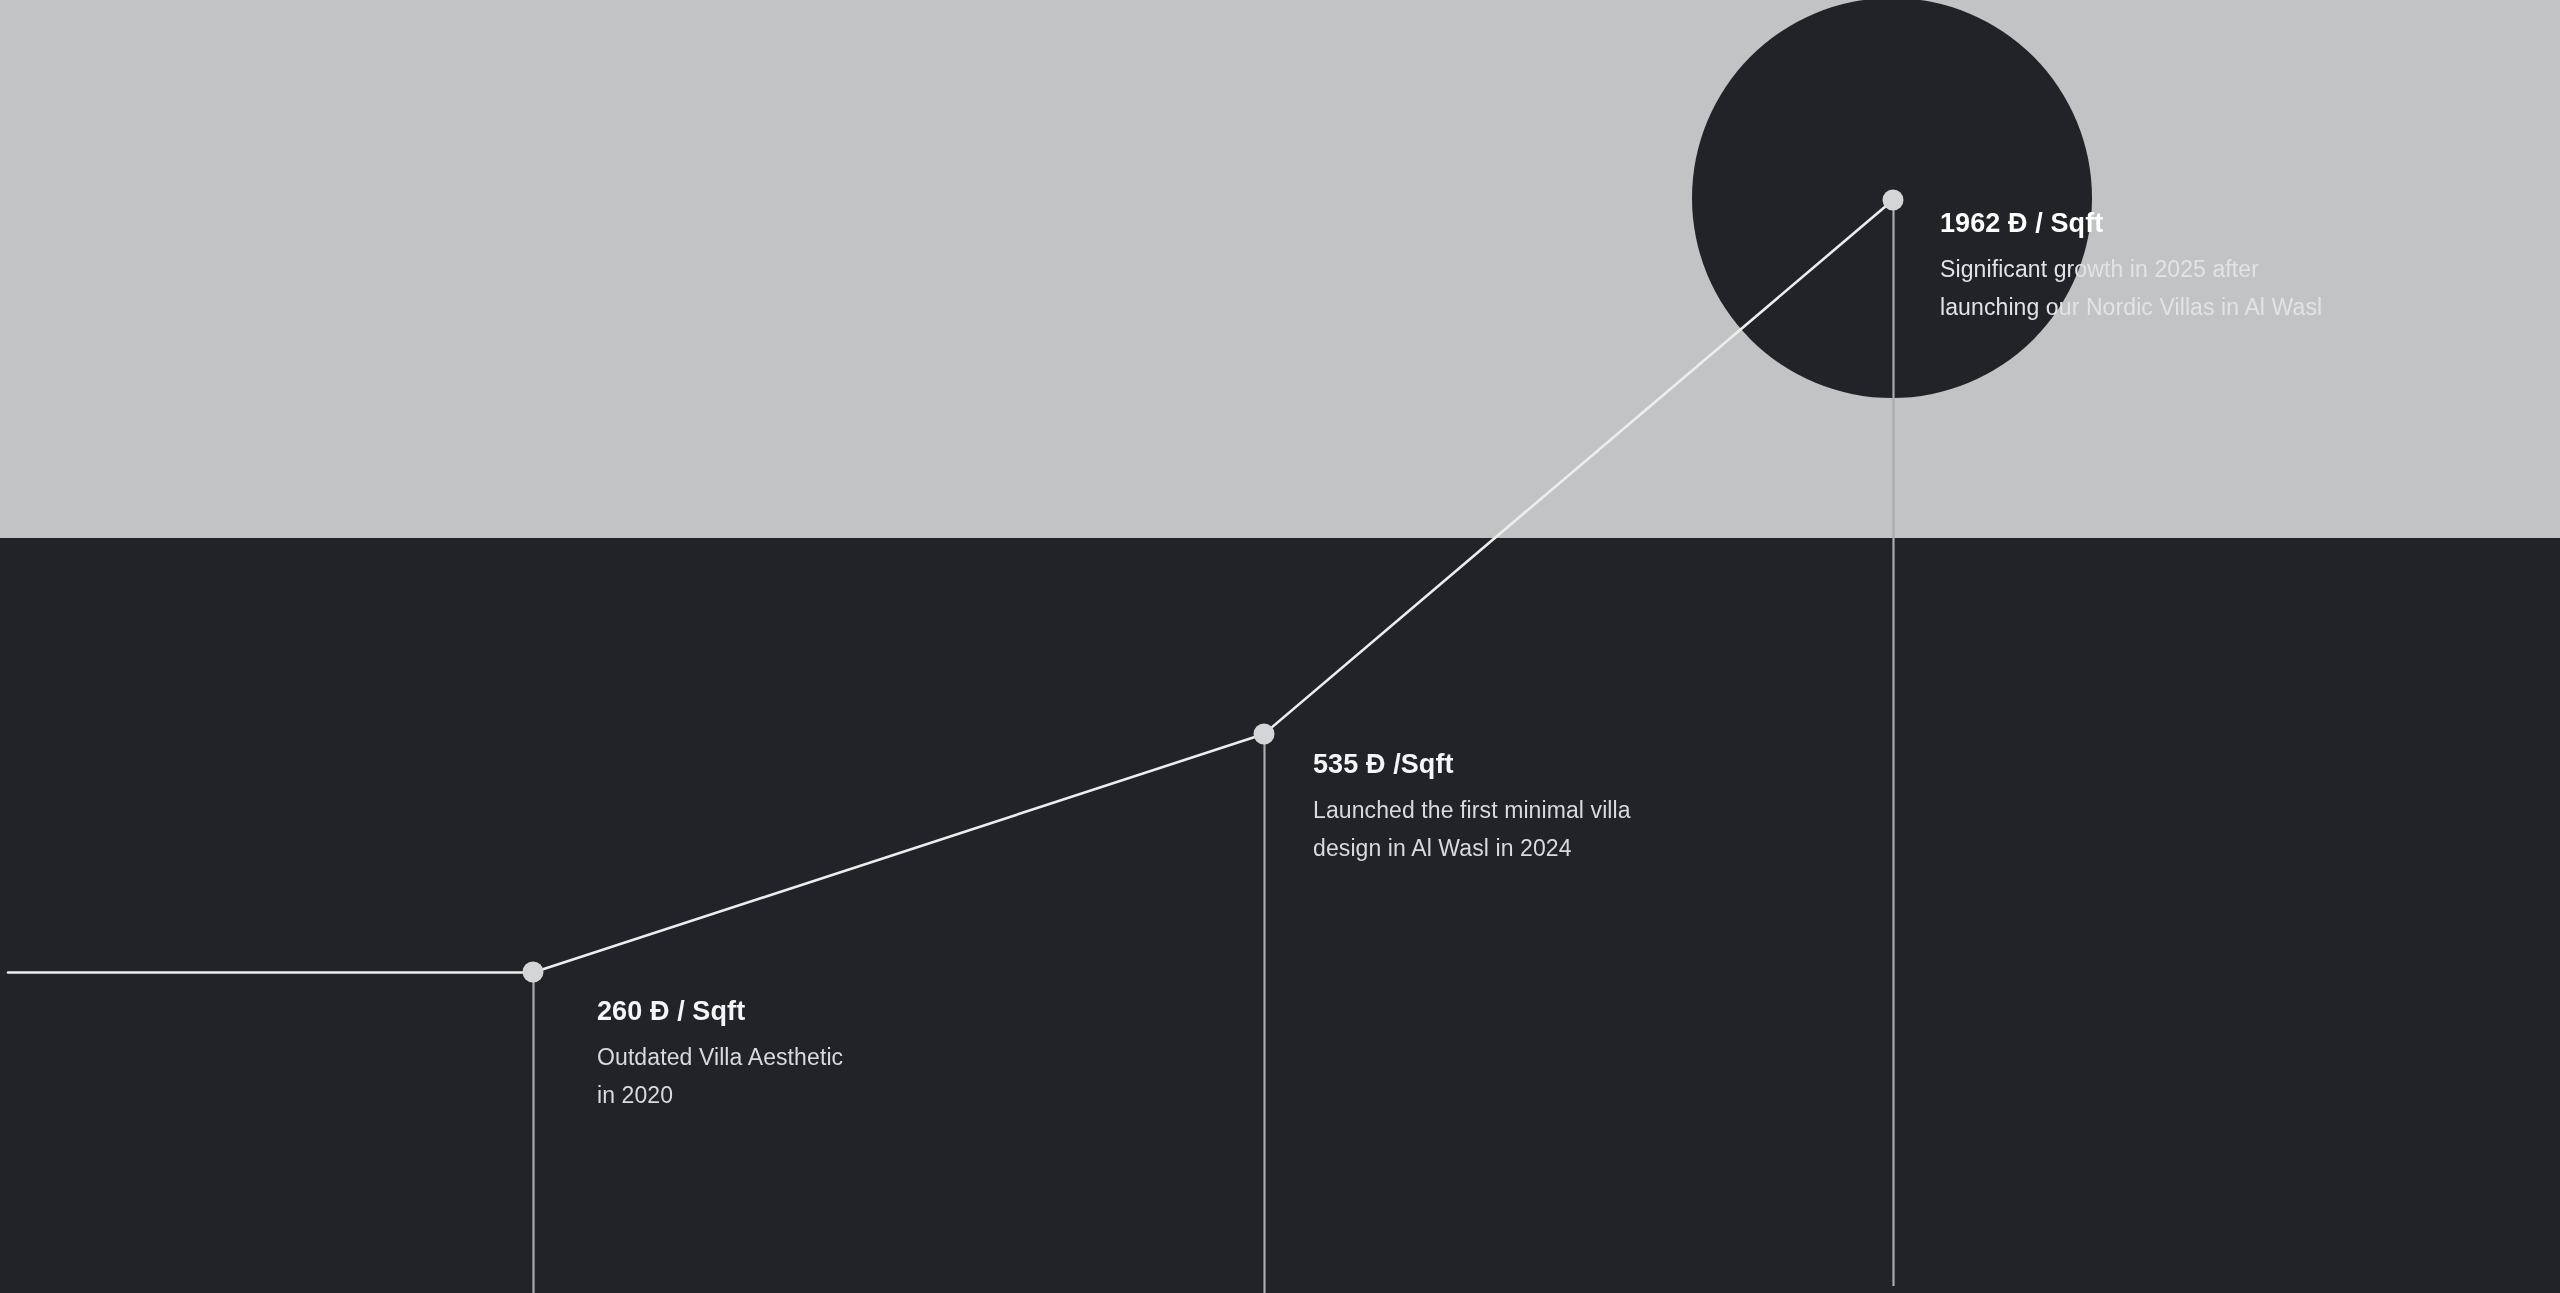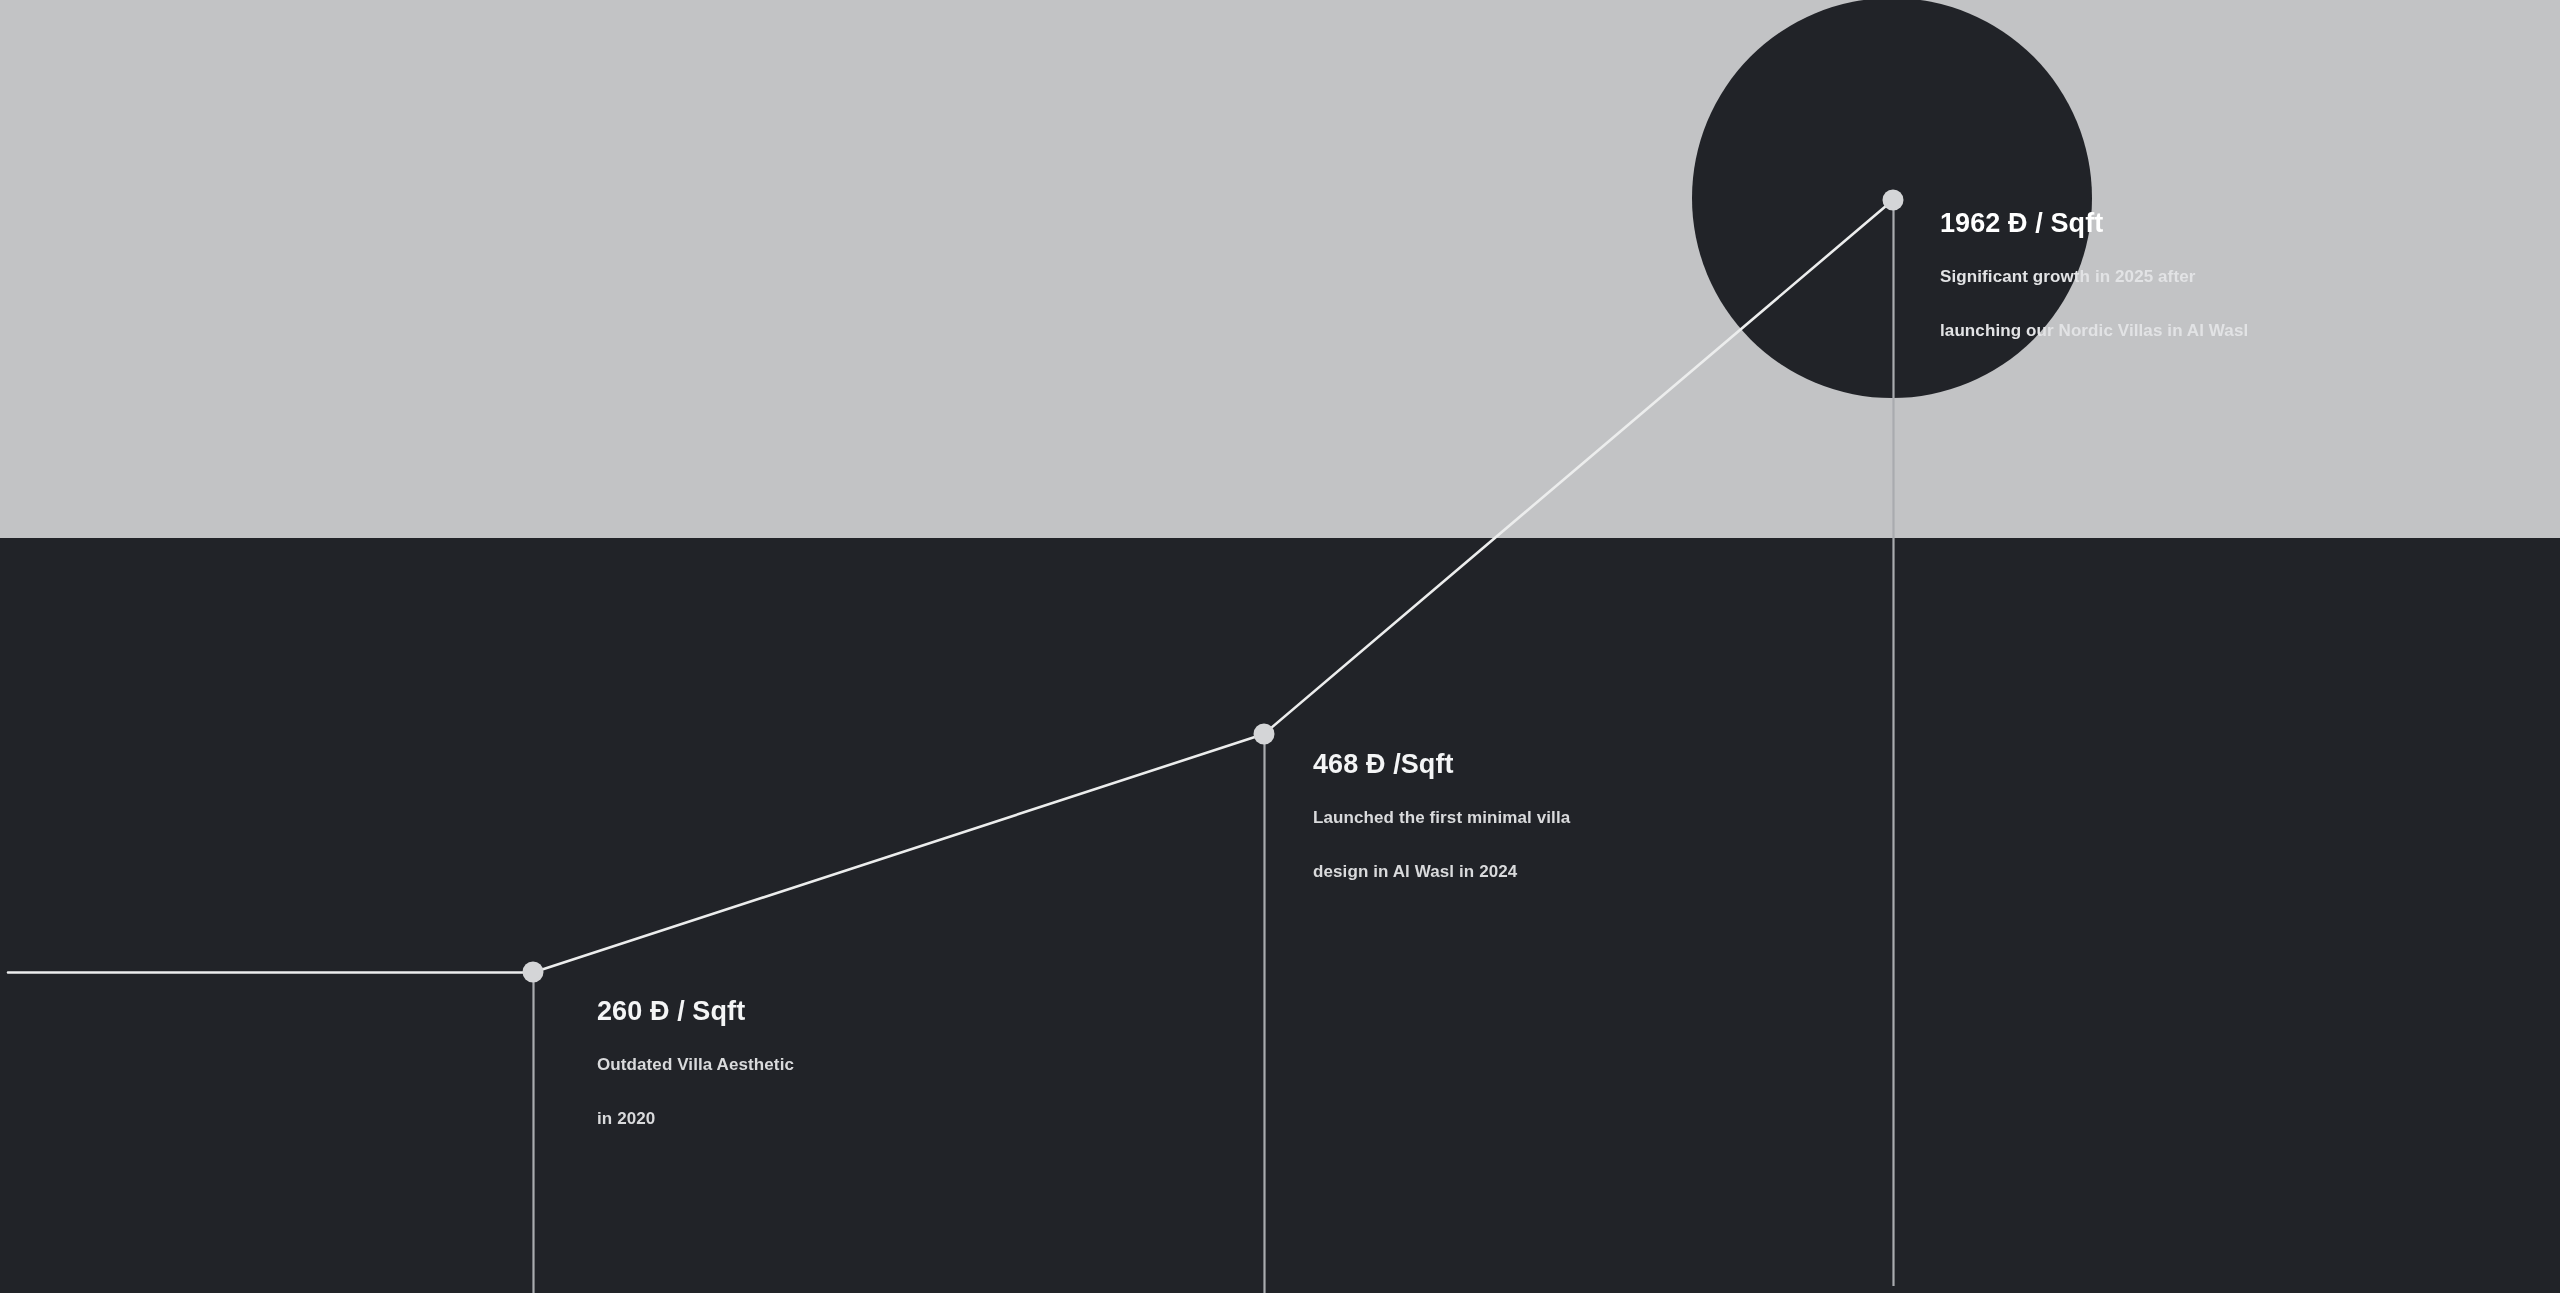--- a/index.html
+++ b/index.html
@@ -59,24 +59,24 @@
   .ann-title {
     font-size: 27px;
     font-weight: bold;
     color: #f4f5f6;
     letter-spacing: 0.1px;
     white-space: nowrap;
     line-height: 1.2;
     margin: 0;
   }
   .ann-desc {
-    font-size: 17px;
-    font-weight: 700;
+    font-size: 23px;
+    font-weight: 400;
     color: #d9dadc;
-    line-height: 54px;
+    line-height: 38px;
     margin: 11px 0 0 0;
     white-space: pre-line;
     letter-spacing: 0.1px;
   }
   
   .ann-3 .ann-title { color: #ffffff; }
   .ann-3 .ann-desc  { color: #e2e3e5; }
 
   #a1 { left: 597px; top: 995px; }
   #a2 { left: 1313px; top: 748px; }
@@ -105,21 +105,21 @@
     <circle cx="1893" cy="200" r="10.5" fill="#d4d5d7"></circle>
   </svg>
 
   <div class="annotation ann-1" id="a1">
     <p class="ann-title">260 Ð / Sqft</p>
     <p class="ann-desc">Outdated Villa Aesthetic
 in 2020</p>
   </div>
 
   <div class="annotation ann-2" id="a2">
-    <p class="ann-title">468 Ð /Sqft</p>
+    <p class="ann-title">535 Ð /Sqft</p>
     <p class="ann-desc">Launched the first minimal villa
 design in Al Wasl in 2024</p>
   </div>
 
   <div class="annotation ann-3" id="a3">
     <p class="ann-title">1962 Ð / Sqft</p>
     <p class="ann-desc">Significant growth in 2025 after
 launching our Nordic Villas in Al Wasl</p>
   </div>
 

